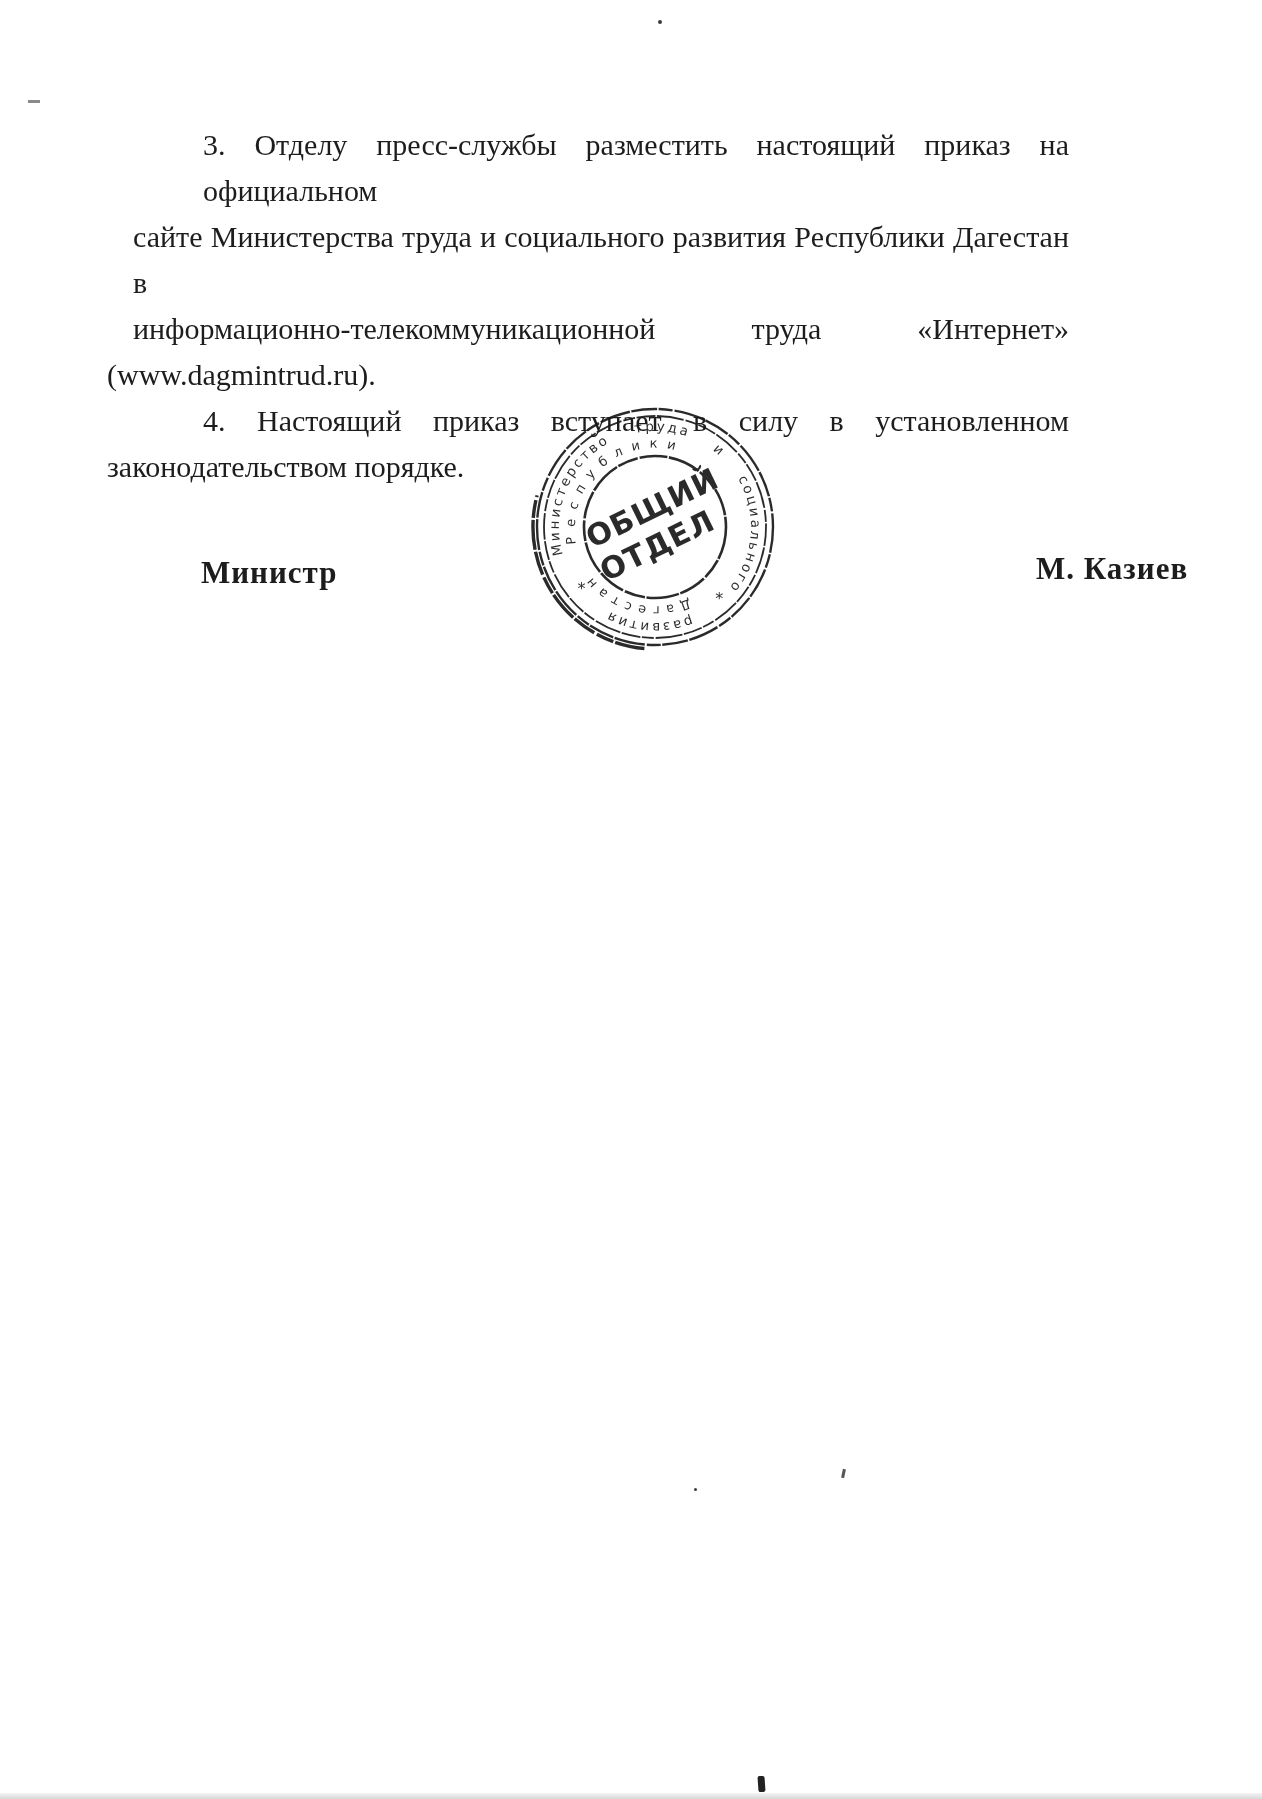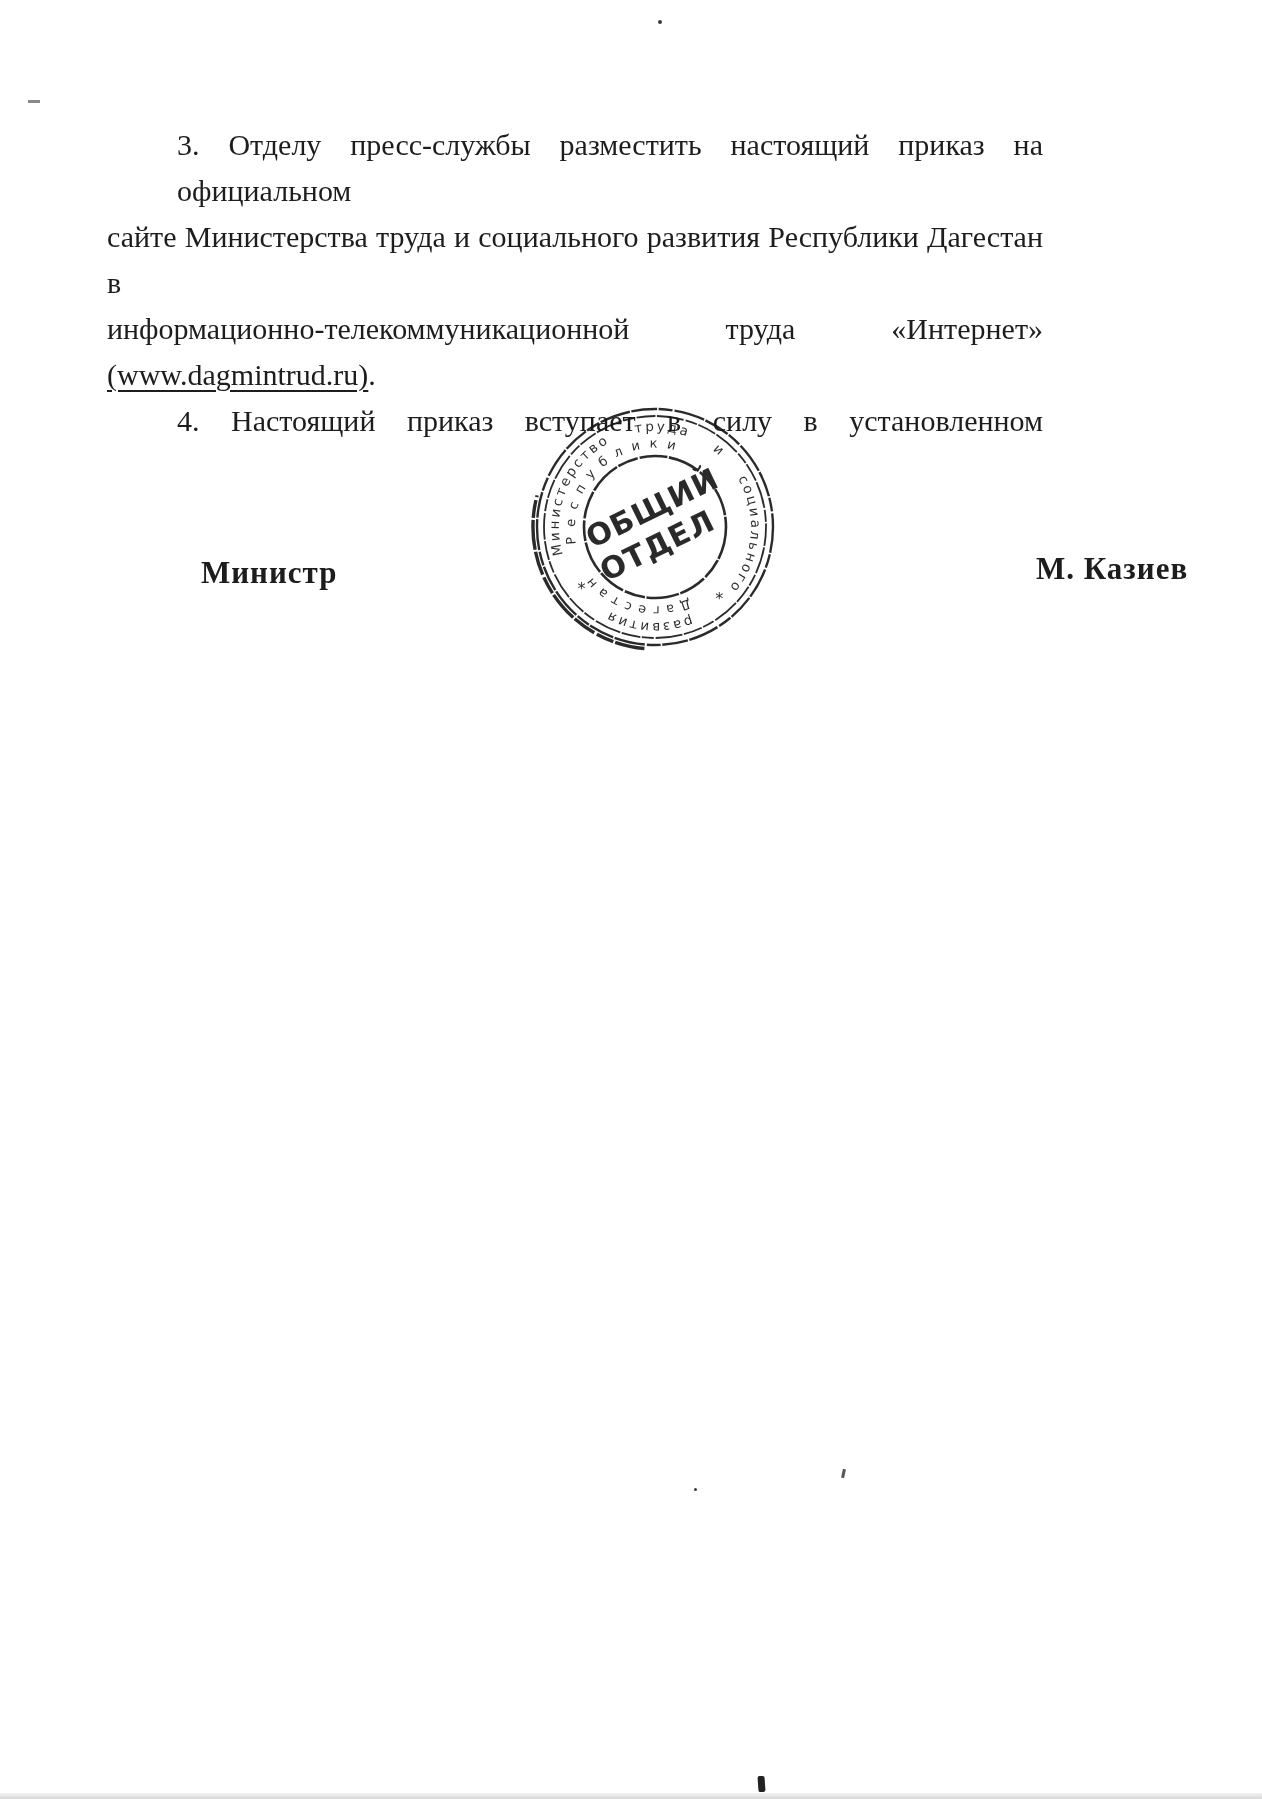--- a/index.html
+++ b/index.html
@@ -12,23 +12,23 @@
     overflow:hidden;
   }
   .textblock {
     position:absolute;
     left:107px; top:122px;
     width:936px;
     font-size:30px;
     line-height:46px;
   }
   .line { width:100%; }
-  .just { text-align:justify; text-align-last:justify; }
+  .just { text-align:justify; text-align-last:justify;margin-left:26px; }
   .indent { padding-left:70px; width:866px; }
-  .u { text-decoration:underline; text-underline-offset:5px; text-decoration-thickness:2px;margin-top:8px; }
+  .u { text-underline-offset:5px; text-decoration-thickness:2px;margin-top:8px; }
   .sig-title {
     position:absolute; left:201px; top:555px;
     font-weight:bold; font-size:31px; letter-spacing:1px;
   }
   .sig-name {
     position:absolute; left:1036px; top:519px;
     font-weight:bold; font-size:31px; letter-spacing:1px;margin-top:32px;
   }
   .stamp {
     position:absolute; left:531px; top:403px;
@@ -47,20 +47,21 @@
 <body>
 
 <div class="page">
 
   <div class="textblock">
     <div class="line just indent">3. Отделу пресс-службы разместить настоящий приказ на официальном</div>
     <div class="line just">сайте Министерства труда и социального развития Республики Дагестан в</div>
     <div class="line just">информационно-телекоммуникационной труда «Интернет»</div>
     <div class="line"><span class="u">(www.dagmintrud.ru)</span><span>.</span></div>
     <div class="line just indent">4. Настоящий приказ вступает в силу в установленном</div>
+    <div class="line">законодательством порядке.</div>
   </div>
 
   <div class="sig-title">Министр</div>
   <div class="sig-name">М. Казиев</div>
 
   <svg class="stamp" viewBox="0 0 248 248" xmlns="http://www.w3.org/2000/svg">
     <defs>
       <path id="outerTextRing" d="M 37 164.6 A 96 96 0 0 1 211 83.4 A 96 96 0 0 1 37 164.6 A 96 96 0 0 1 211 83.4" fill="none"></path>
       <path id="innerTextRing" d="M 50.6 158.2 A 81 81 0 0 1 197.4 89.8 A 81 81 0 0 1 50.6 158.2 A 81 81 0 0 1 197.4 89.8" fill="none"></path>
     </defs>

